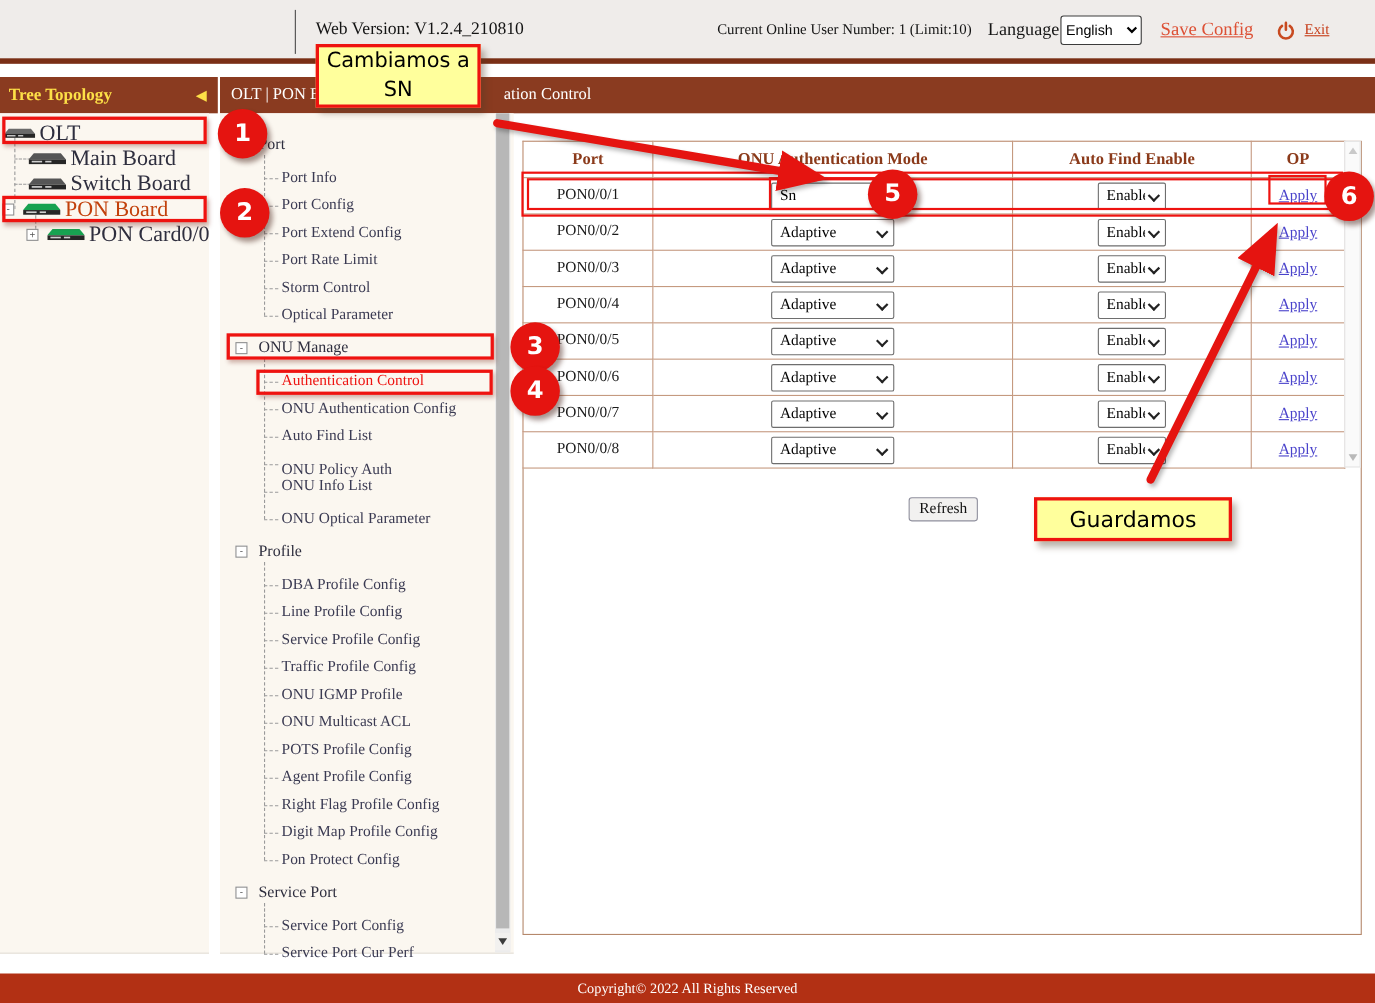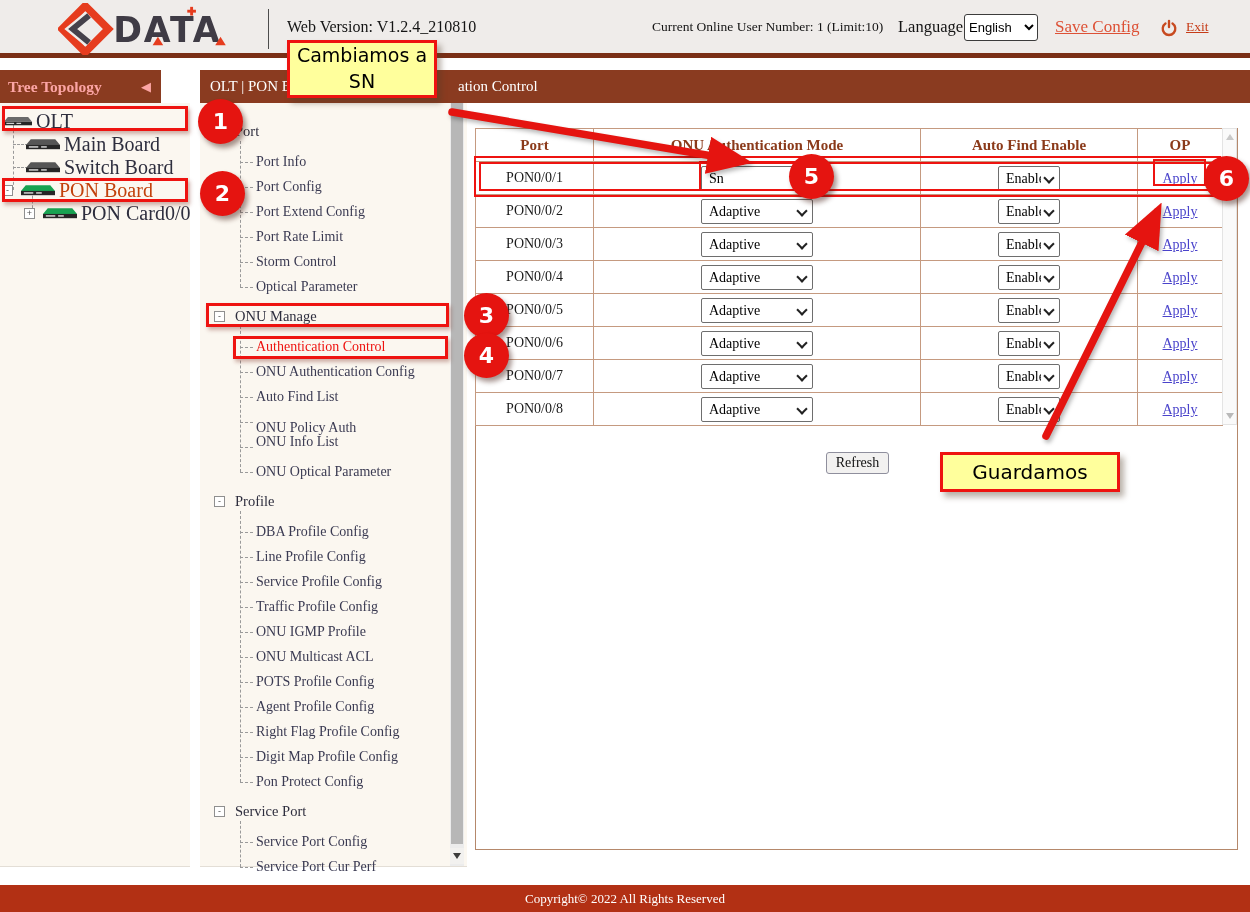--- a/index.html
+++ b/index.html
@@ -16,21 +16,21 @@
   .lang-label{position:absolute;left:898px;top:0;height:53px;line-height:53px;font-size:16.5px;color:#141414;}
   .lang-select{position:absolute;left:964px;top:14px;width:74px;height:27px;font-family:"Liberation Sans",sans-serif;
                font-size:13px;border:1px solid #3c3c3c;background:#fff;border-radius:3px;}
   .save-config{position:absolute;left:1055px;top:0;height:53px;line-height:53px;font-size:17px;
                color:#dd5136;text-decoration:underline;cursor:pointer;}
   .power-wrap{position:absolute;left:1160px;top:19px;width:18px;height:18px;}
   .exit-link{position:absolute;left:1186px;top:0;height:53px;line-height:53px;font-size:13.5px;
              color:#c63c18;text-decoration:underline;cursor:pointer;}
 
   
-  .side-head{position:absolute;left:0;top:70px;width:161px;height:33px;background:#8a3b20;color:#fca5a5;}
+  .side-head{position:absolute;left:0;top:70px;width:198px;height:33px;background:#8a3b20;color:#fde047;}
   .side-head .t{position:absolute;left:8px;top:0;height:33px;line-height:33px;font-weight:bold;font-size:15.5px;}
   .side-head .tri{position:absolute;right:10px;top:0;height:33px;line-height:33px;font-size:13px;cursor:pointer;}
   .crumb{position:absolute;left:200px;top:70px;width:1050px;height:33px;background:#8a3b20;color:#fff;font-size:15px;}
   .crumb .frag-l{position:absolute;left:10px;top:0;height:33px;line-height:33px;}
   .crumb .frag-r{position:absolute;left:258px;top:0;height:33px;line-height:33px;}
 
   
   .sidebar{position:absolute;left:0;top:103px;width:190px;height:763px;background:#fbf7f0;border-bottom:1px solid #e3ded6;}
   .tree-row{position:absolute;height:22px;display:flex;align-items:center;white-space:nowrap;cursor:pointer;}
   .tree-row .lbl{font-size:20px;color:#2e2e3e;margin-left:3px;}
@@ -92,32 +92,20 @@
             box-shadow:4px 5px 6px rgba(80,60,40,.4);display:flex;align-items:center;justify-content:center;}
   #arrows{position:absolute;left:0;top:0;z-index:45;pointer-events:none;
           filter:drop-shadow(2px 3px 2px rgba(0,0,0,.28));}
 </style>
 </head>
 <body>
 
 <div class="page">
 
   <header class="topbar">
-    <div class="logo">
-      <svg width="195" height="52" viewBox="0 0 200 54">
-        <polygon points="27,3 51,27 27,51 3,27" fill="none" stroke="#e63c1e" stroke-width="8"></polygon>
-        <polyline points="31,13 14,27 31,41" fill="none" stroke="#efecea" stroke-width="11"></polyline>
-        <polyline points="31,13 14,27 31,41" fill="none" stroke="#45414b" stroke-width="6"></polyline>
-        <text x="56" y="41" font-family="DejaVu Sans,sans-serif" font-size="36" font-weight="bold" letter-spacing="2" fill="#3f3b45">DATA</text>
-        <rect x="133" y="7" width="9" height="3" fill="#e63c1e"></rect>
-        <rect x="136" y="4" width="3" height="9" fill="#e63c1e"></rect>
-        <polygon points="97,44 108,44 102.5,35" fill="#e63c1e"></polygon>
-        <polygon points="162,44 173,44 167.5,35" fill="#e63c1e"></polygon>
-      </svg>
-    </div>
     <div class="hdr-divider"></div>
     <span class="web-version">Web Version: V1.2.4_210810</span>
     <span class="online-users">Current Online User Number: 1 (Limit:10)</span>
     <span class="lang-label">Language</span>
     <select class="lang-select">
       <option>English</option>
     </select>
     <a class="save-config">Save Config</a>
     <span class="power-wrap">
       <svg width="18" height="18" viewBox="0 0 20 20">

